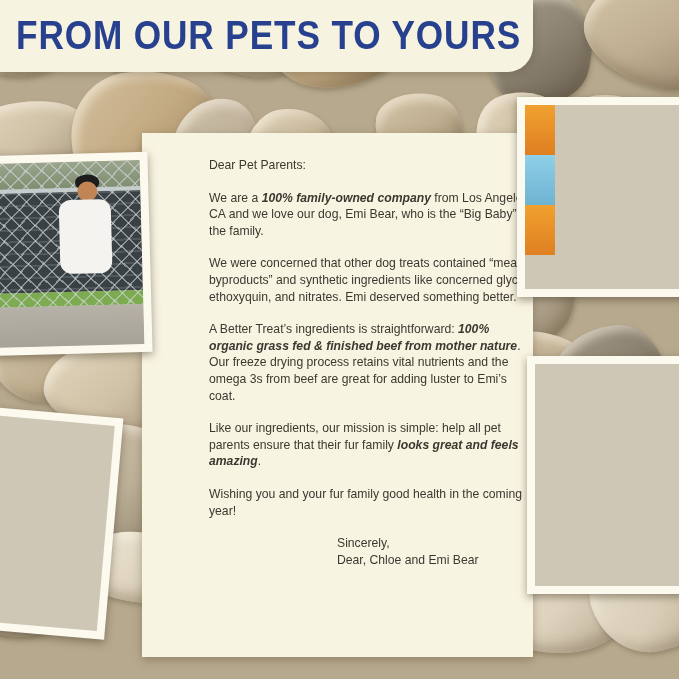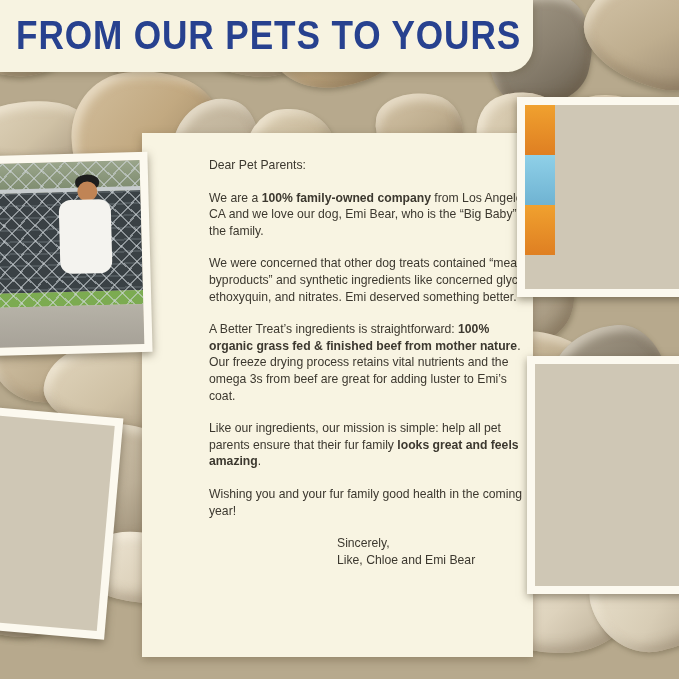--- a/index.html
+++ b/index.html
@@ -16,21 +16,21 @@
              transform:translateY(-52%) scaleX(.88);transform-origin:left center;
              font-size:40px;font-weight:700;letter-spacing:1px;color:#27418f;}
   
   .letter-card{position:absolute;left:142px;top:133px;width:391px;height:524px;
                background:#f8f4e2;z-index:2;box-shadow:0 3px 9px rgba(88,74,48,.38);
                overflow:hidden;}
   .letter-body{position:absolute;left:36px;top:24px;width:326px;color:#3c382f;
                font-size:12.2px;line-height:1.36;margin-left:31px;}
   .letter-body p{margin:0 0 16px 0;}
   .salutation{margin:0 0 16px 0;}
-  .seg-bold{font-weight:700;}
+  .seg-bold{font-weight:700;font-style:italic;}
   .signature{margin-left:128px;}
   .signature div{line-height:1.4;}
   
   .photo{position:absolute;background:#fcf9ef;padding:8px;box-sizing:border-box;
          z-index:3;box-shadow:0 3px 8px rgba(70,60,40,.5);}
   .photo-inner{position:relative;width:100%;height:100%;overflow:hidden;background:#cfc7b5;}
   .fence{background:
      repeating-linear-gradient(45deg,rgba(210,216,220,.55) 0 1.5px,transparent 1.5px 11px),
      repeating-linear-gradient(-45deg,rgba(210,216,220,.55) 0 1.5px,transparent 1.5px 11px);}
   
@@ -331,21 +331,21 @@
       <div class="salutation">Dear Pet Parents:</div>
       <div>
           <p class="para"><span>We are a </span><span class="seg-bold">100% family-owned company</span><span> from Los Angeles, CA and we love our dog, Emi Bear, who is the “Big Baby” of the family.</span></p>
           <p class="para"><span>We were concerned that other dog treats contained “meat byproducts” and synthetic ingredients like concerned glycol, ethoxyquin, and nitrates. Emi deserved something better.</span></p>
           <p class="para"><span>A Better Treat’s ingredients is straightforward: </span><span class="seg-bold">100% organic grass fed &amp; finished beef from mother nature</span><span>. Our freeze drying process retains vital nutrients and the omega 3s from beef are great for adding luster to Emi’s coat.</span></p>
           <p class="para"><span>Like our ingredients, our mission is simple: help all pet parents ensure that their fur family </span><span class="seg-bold">looks great and feels amazing</span><span>.</span></p>
           <p class="para"><span>Wishing you and your fur family good health in the coming year!</span></p>
         </div>
       <div class="signature">
         <div>Sincerely,</div>
-        <div>Like, Chloe and Emi Bear</div>
+        <div>Dear, Chloe and Emi Bear</div>
       </div>
     </div>
   </div>
 
   <div class="banner">
     <h1>FROM OUR PETS TO YOURS</h1>
   </div>
 
   <div class="tape" style="left:116px;top:142px;width:62px;height:20px;transform:rotate(45deg);"></div>
   <div class="tape" style="left:118px;top:176px;width:52px;height:18px;transform:rotate(38deg);"></div>

